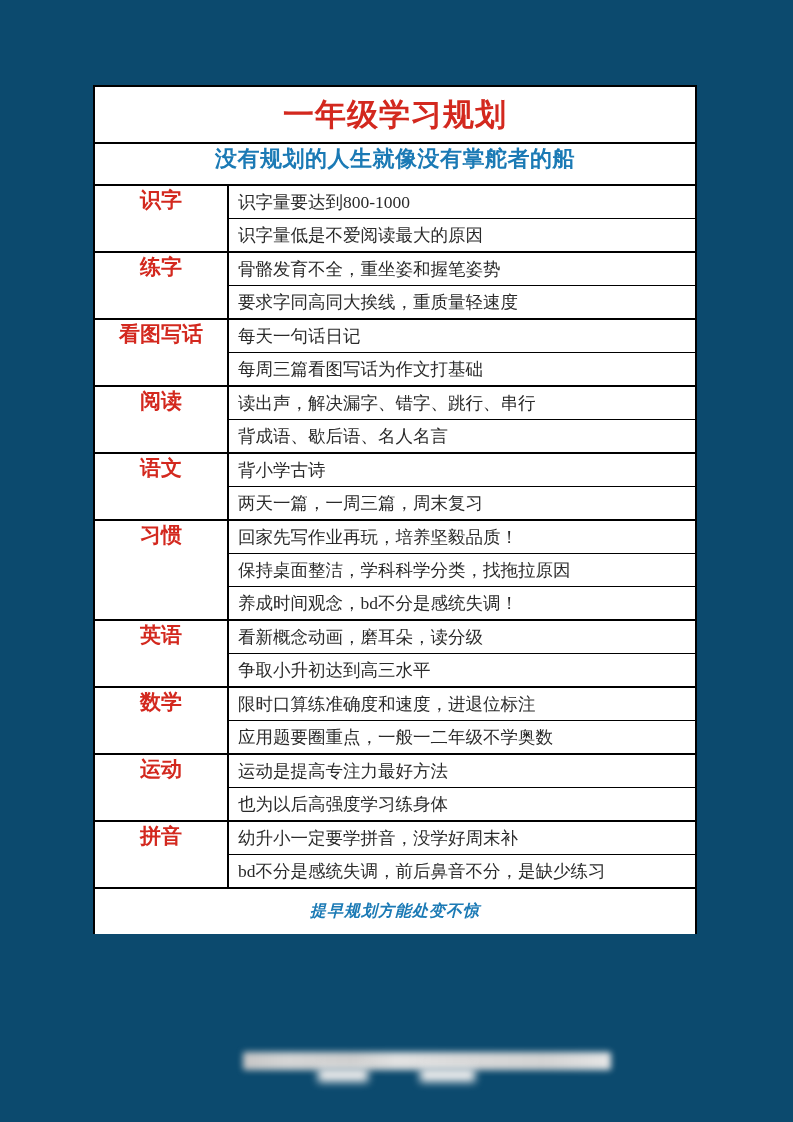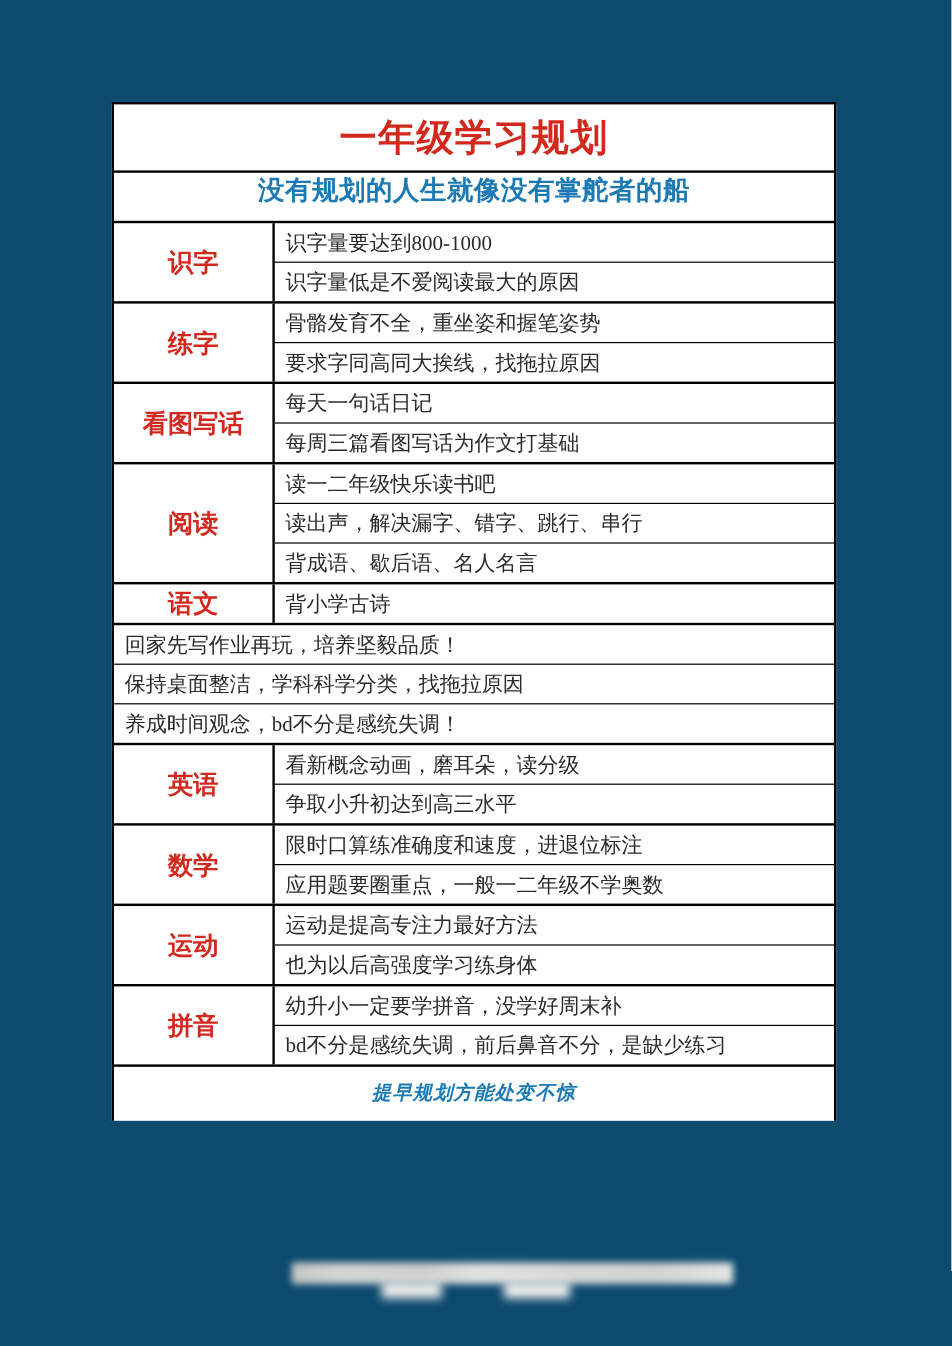--- a/index.html
+++ b/index.html
@@ -35,21 +35,21 @@
   }
   .subtitle-row span{
     color:var(--blue,#1b7ab5);
     font-size:22px;font-weight:bold;letter-spacing:0.5px;
   }
   .group{display:flex;}
   .group + .group{border-top:2px solid var(--border,#000);}
   .cat-cell{
     width:134px;flex:0 0 134px;
     border-right:2px solid var(--border,#000);
-    display:flex;align-items:center;justify-content:center;
+    display:flex;justify-content:center;
     box-sizing:border-box;
   }
   .cat-cell span{
     color:var(--red,#d3281e);
     font-size:21px;font-weight:bold;
   }
   .rows{flex:1 1 auto;display:flex;flex-direction:column;}
   .subrow{
     height:32px;
     display:flex;align-items:center;
@@ -114,21 +114,21 @@
         </div>
         <div class="group">
           <div class="cat-cell">
             <span>练字</span>
           </div>
           <div class="rows">
             <div class="subrow">
               <span>骨骼发育不全，重坐姿和握笔姿势</span>
             </div>
             <div class="subrow">
-              <span>要求字同高同大挨线，找拖拉原因</span>
+              <span>要求字同高同大挨线，重质量轻速度</span>
             </div>
           </div>
         </div>
         <div class="group">
           <div class="cat-cell">
             <span>看图写话</span>
           </div>
           <div class="rows">
             <div class="subrow">
               <span>每天一句话日记</span>
@@ -137,41 +137,44 @@
               <span>每周三篇看图写话为作文打基础</span>
             </div>
           </div>
         </div>
         <div class="group">
           <div class="cat-cell">
             <span>阅读</span>
           </div>
           <div class="rows">
             <div class="subrow">
-              <span>读一二年级快乐读书吧</span>
-            </div>
-            <div class="subrow">
               <span>读出声，解决漏字、错字、跳行、串行</span>
             </div>
             <div class="subrow">
               <span>背成语、歇后语、名人名言</span>
             </div>
           </div>
         </div>
         <div class="group">
           <div class="cat-cell">
             <span>语文</span>
           </div>
           <div class="rows">
             <div class="subrow">
               <span>背小学古诗</span>
             </div>
-          </div>
-        </div>
-        <div class="group">
+            <div class="subrow">
+              <span>两天一篇，一周三篇，周末复习</span>
+            </div>
+          </div>
+        </div>
+        <div class="group">
+          <div class="cat-cell">
+            <span>习惯</span>
+          </div>
           <div class="rows">
             <div class="subrow">
               <span>回家先写作业再玩，培养坚毅品质！</span>
             </div>
             <div class="subrow">
               <span>保持桌面整洁，学科科学分类，找拖拉原因</span>
             </div>
             <div class="subrow">
               <span>养成时间观念，bd不分是感统失调！</span>
             </div>

